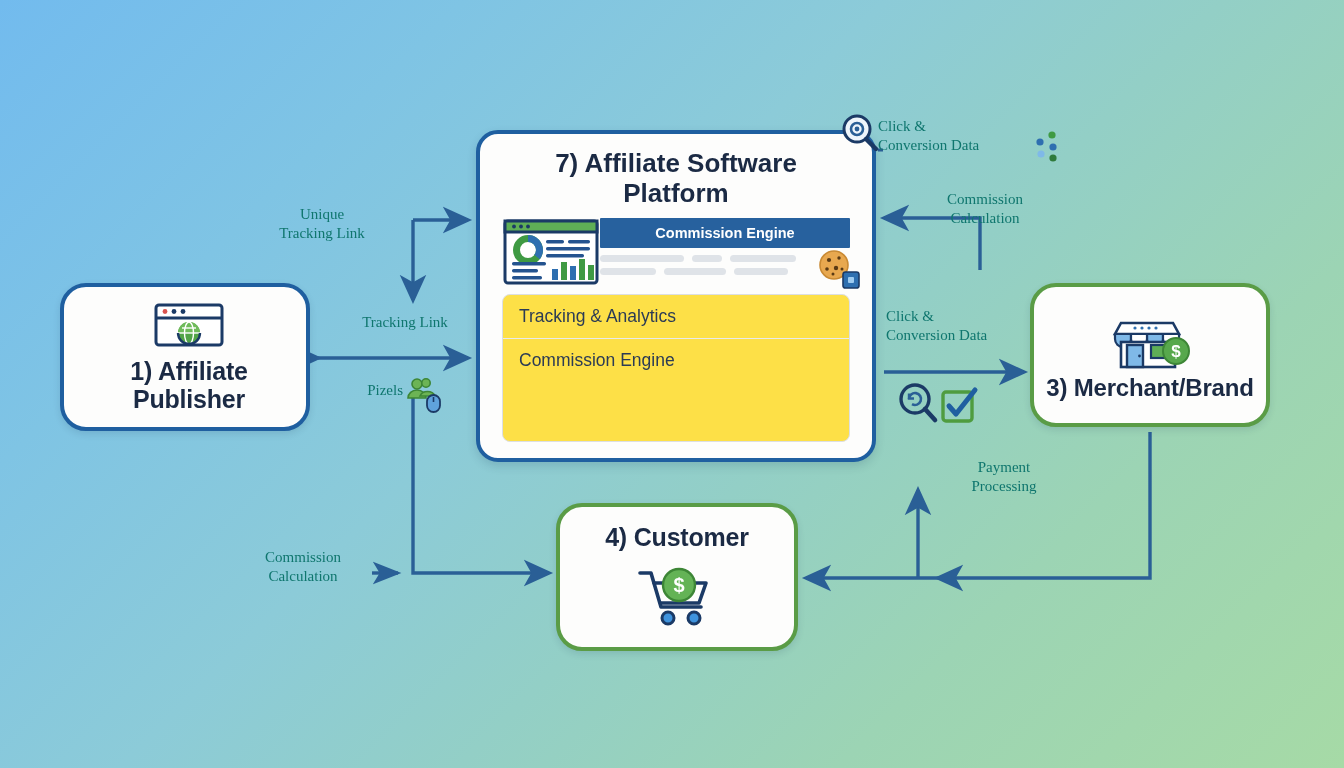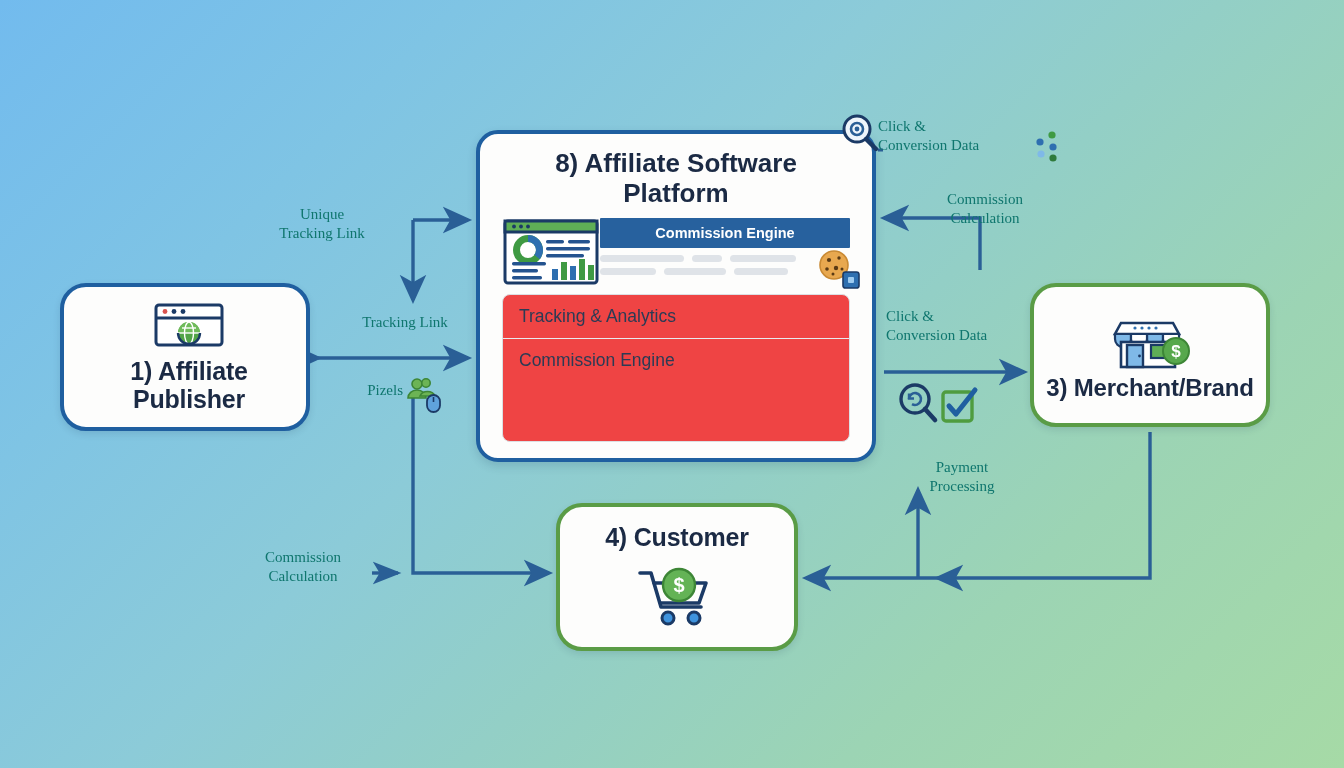--- a/index.html
+++ b/index.html
@@ -79,21 +79,21 @@
     border-radius: 1px;
   }
   .skel-rows { padding-top: 7px; }
   .skel-line { display: flex; gap: 8px; margin-bottom: 6px; }
   .skel { height: 7px; background: #dfe3e8; border-radius: 4px; }
   .cookie-badge { position: absolute; right: -12px; bottom: -14px; }
 
   .feature-list {
     border: 1px solid #dcdfe3;
     border-radius: 8px;
-    background: #ef4444;
+    background: #fde047;
     flex: 1;
   }
   .feature-item {
     font-size: 17.5px; color: #2b3b55;
     padding: 11px 0 11px 16px;
     border-bottom: 1px solid #e7eaee;
   }
   .feature-item:last-child { border-bottom: none; }
 
   
@@ -105,21 +105,21 @@
     white-space: pre-line;
     font-family: Liberation Serif, serif;
   }
 
   #lbl-unique-tracking { left: 232px; top: 183px; width: 180px; text-align: center; margin-top: 22px; }
   #lbl-tracking-link   { left: 330px; top: 313px; width: 150px; text-align: center; }
   #lbl-pizels          { left: 323px; top: 381px; width: 80px; text-align: right; }
   #lbl-click-conv-top  { left: 878px; top: 117px; width: 190px; text-align: left; }
   #lbl-commission-calc-r { left: 900px; top: 190px; width: 170px; text-align: center; }
   #lbl-click-conv-mid  { left: 886px; top: 307px; width: 160px; text-align: left; }
-  #lbl-payment-proc    { left: 892px; top: 458px; width: 140px; text-align: center; }
+  #lbl-payment-proc    { left: 934px; top: 458px; width: 140px; text-align: center; }
   #lbl-commission-calc-b { left: 222px; top: 548px; width: 162px; text-align: center; }
 
   .icon-float { position: absolute; }
   #icon-magnifier-top { left: 840px; top: 113px; }
   #icon-dots-network  { left: 1032px; top: 130px; }
   #icon-pizels        { left: 405px; top: 376px; }
   #icon-verify-pair   { left: 896px; top: 380px; }
 </style>
 </head>
 <body>
@@ -180,21 +180,21 @@
           </g>
           <path d="M-11,0 A11,11 0 0,0 11,0" fill="none" stroke="#1b3a66" stroke-width="2.4"></path>
         </g>
       </svg>
     </span>
     <div class="node-title">1) Affiliate
 Publisher</div>
   </div>
 
   <div id="node-platform">
-    <div class="platform-title">8) Affiliate Software
+    <div class="platform-title">7) Affiliate Software
 Platform</div>
 
     <div class="platform-banner-row">
       <span class="dash-thumb">
         <svg width="98" height="68" viewBox="0 0 98 68">
           <rect x="3" y="3" width="92" height="62" rx="3" fill="#ffffff" stroke="#1b3a66" stroke-width="3"></rect>
           <rect x="3" y="3" width="92" height="11" fill="#5fae56" stroke="#1b3a66" stroke-width="3"></rect>
           <circle cx="12" cy="8.5" r="1.9" fill="#1b3a66"></circle>
           <circle cx="19" cy="8.5" r="1.9" fill="#1b3a66"></circle>
           <circle cx="26" cy="8.5" r="1.9" fill="#1b3a66"></circle>

